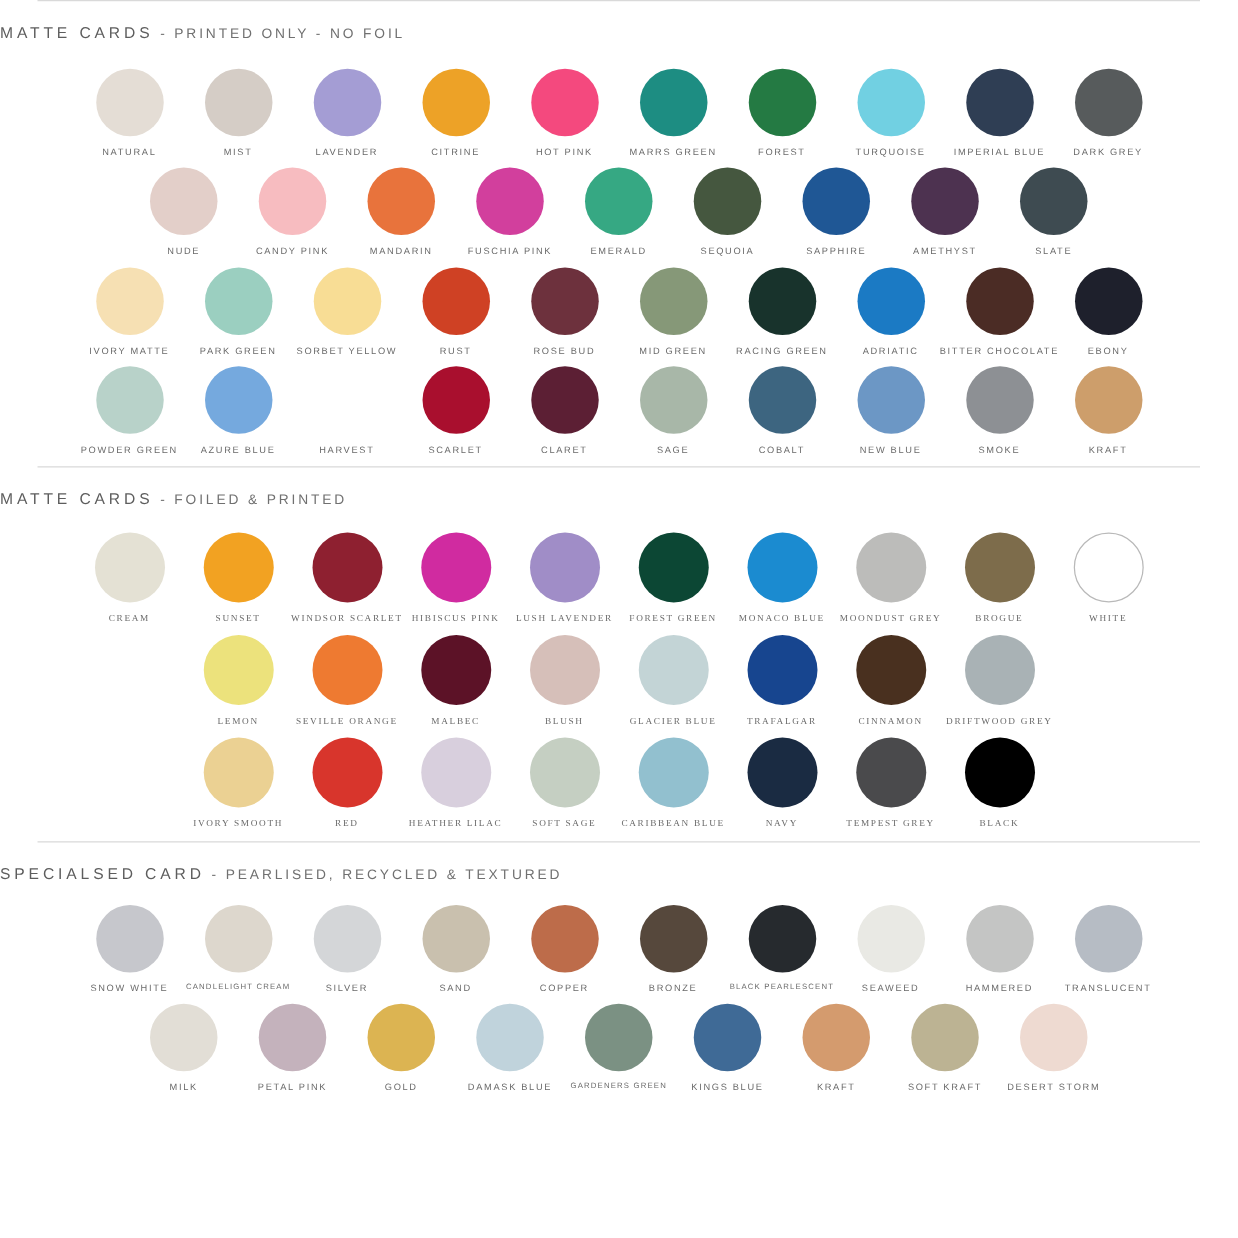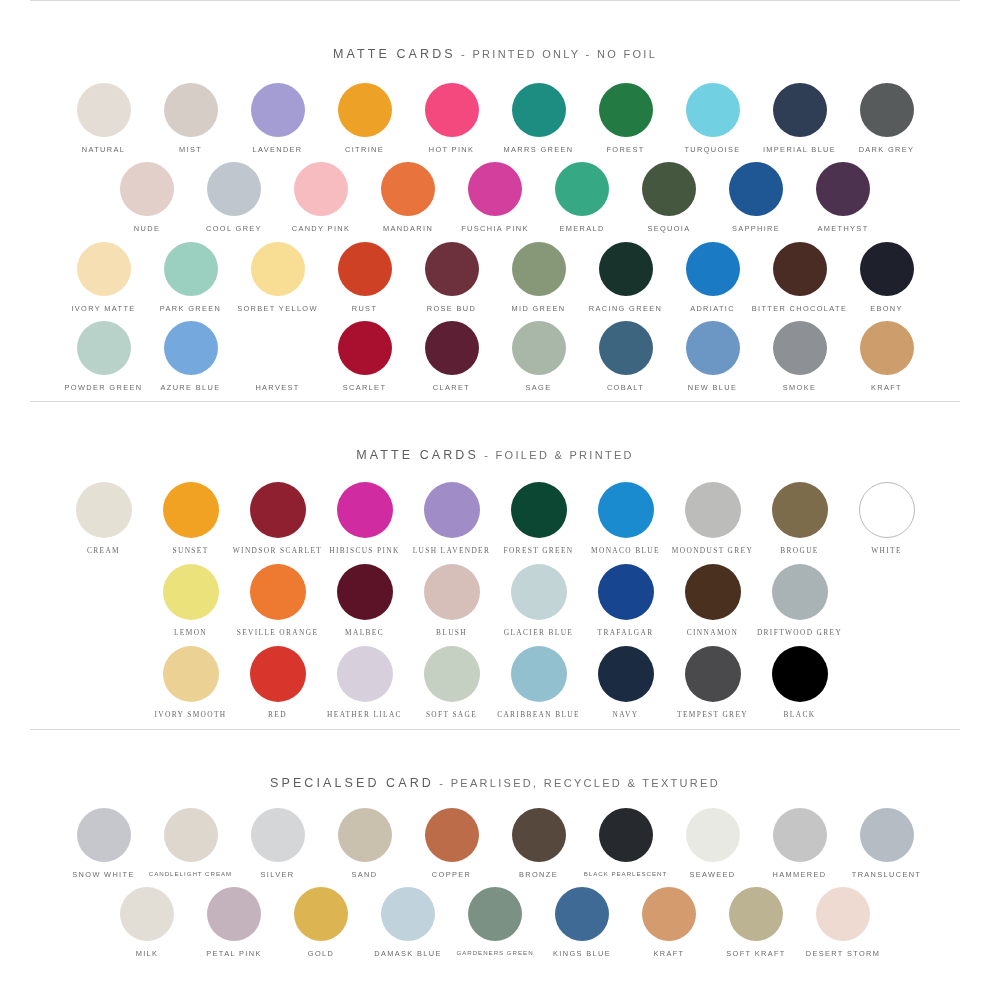--- a/index.html
+++ b/index.html
@@ -23,30 +23,29 @@
   }
   .rule {
     height: 1px;
     background: #d9d9d9;
     margin: 0 30px;
   }
   .section {
     padding: 0;
   }
   .section-title {
-    text-align: center;
+    text-align: left;
     font-size: 12.5px;
     letter-spacing: 3.1px;
     color: #5d5d5d;
     font-weight: 400;
     text-transform: uppercase;
     padding-top: 18px;
     padding-bottom: 4px;
     white-space: nowrap;
-    margin-top: 28px;
   }
   .section-title .sub {
     font-size: 11px;
     letter-spacing: 2.3px;
     color: #707070;
   }
   .grid {
     display: flex;
     flex-direction: column;
     align-items: center;
@@ -158,24 +157,20 @@
             <span class="dot" style="background: rgb(87, 91, 92);"></span>
             <span class="label">DARK GREY</span>
           </div>
         </div>
         <div class="row">
           <div class="swatch-cell">
             <span class="dot" style="background: rgb(227, 207, 201);"></span>
             <span class="label">NUDE</span>
           </div>
           <div class="swatch-cell">
-            <span class="dot" style="background: rgb(192, 198, 206);"></span>
-            <span class="label">COOL GREY</span>
-          </div>
-          <div class="swatch-cell">
             <span class="dot" style="background: rgb(247, 188, 192);"></span>
             <span class="label">CANDY PINK</span>
           </div>
           <div class="swatch-cell">
             <span class="dot" style="background: rgb(232, 115, 60);"></span>
             <span class="label">MANDARIN</span>
           </div>
           <div class="swatch-cell">
             <span class="dot" style="background: rgb(210, 63, 157);"></span>
             <span class="label">FUSCHIA PINK</span>
@@ -188,20 +183,24 @@
             <span class="dot" style="background: rgb(69, 87, 63);"></span>
             <span class="label">SEQUOIA</span>
           </div>
           <div class="swatch-cell">
             <span class="dot" style="background: rgb(31, 87, 149);"></span>
             <span class="label">SAPPHIRE</span>
           </div>
           <div class="swatch-cell">
             <span class="dot" style="background: rgb(77, 50, 80);"></span>
             <span class="label">AMETHYST</span>
+          </div>
+          <div class="swatch-cell">
+            <span class="dot" style="background: rgb(62, 75, 81);"></span>
+            <span class="label">SLATE</span>
           </div>
         </div>
         <div class="row">
           <div class="swatch-cell">
             <span class="dot" style="background: rgb(246, 224, 179);"></span>
             <span class="label">IVORY MATTE</span>
           </div>
           <div class="swatch-cell">
             <span class="dot" style="background: rgb(155, 207, 192);"></span>
             <span class="label">PARK GREEN</span>

